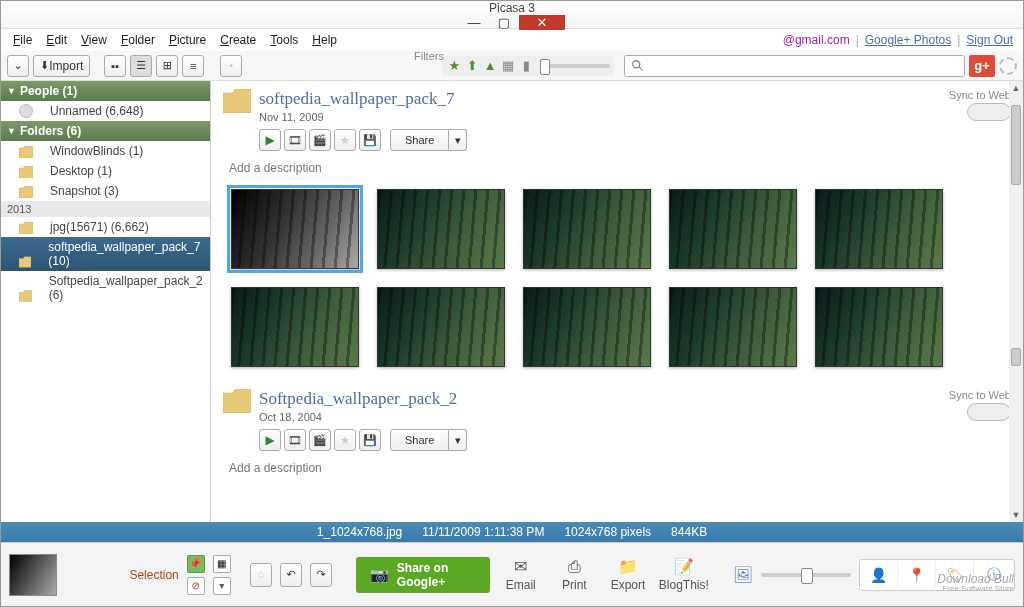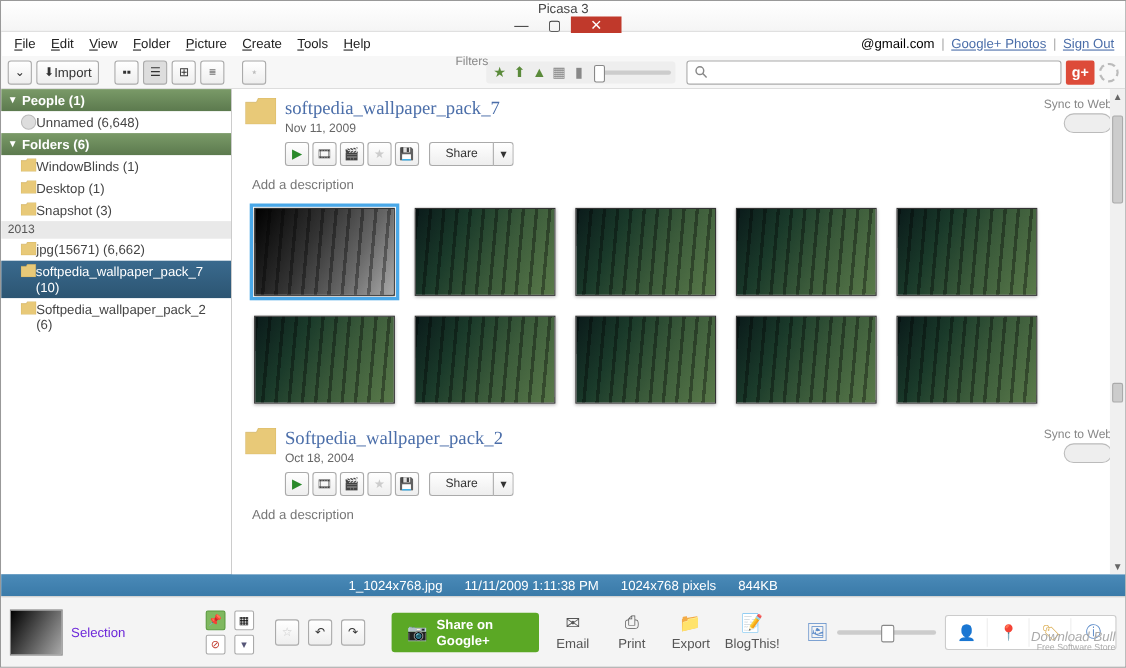--- a/index.html
+++ b/index.html
@@ -13,21 +13,21 @@
 .win-btn { width: 30px; display:flex; align-items:center; justify-content:center; font-size:13px; color:#333; }
 .win-btn.close { background:#c0392b; color:#fff; width:46px; }
 
 
 .menubar { height: 22px; display:flex; align-items:center; padding:0 6px; gap:2px; }
 .menubar .menu-item { padding:2px 6px; color:#222; cursor:default; }
 .menubar .menu-item:first-letter { text-decoration: underline; }
 .menubar .spacer { flex:1; }
 .menubar .link { color:#4b6ea9; text-decoration: underline; padding:0 4px; cursor:pointer; }
 .menubar .sep { color:#aaa; }
-.menubar .acct { color:#000000; padding-right:4px; }
+.menubar .acct { color:#a21caf; padding-right:4px; }
 
 
 .toolbar-row { height: 30px; display:flex; align-items:center; padding:2px 6px; gap:4px; border-bottom:1px solid #ddd; background:#f7f7f7;}
 .tbtn { border:1px solid #aaa; background:linear-gradient(#fff,#eee); border-radius:3px; height:22px; min-width:24px; display:inline-flex; align-items:center; justify-content:center; padding:0 6px; font-size:11px; color:#333; }
 .tbtn.small { min-width:22px; padding:0 3px; }
 .filters-label { font-size:11px; color:#888; position:absolute; top:50px; left:414px;}
 .filter-bar { display:flex; align-items:center; gap:2px; margin-left:2px; background:#eee; border-radius:3px; padding:2px 4px; }
 .filter-icon { width:16px; height:16px; display:flex; align-items:center; justify-content:center; color:#5a8a3a; font-size:13px;}
 .zoom-slider { width:70px; height:4px; background:#ccc; position:relative; border-radius:2px; margin-left:4px;}
 .zoom-slider::after { content:""; position:absolute; width:8px; height:14px; background:#fff; border:1px solid #888; top:-5px; left:0; border-radius:2px;}
@@ -35,21 +35,21 @@
 .search-box svg { width:14px; height:14px; }
 .gplus { width:26px; height:22px; background:#dd4b39; color:#fff; display:flex; align-items:center; justify-content:center; font-weight:bold; border-radius:2px; font-size:13px;}
 .spinner { width:18px; height:18px; border:2px dashed #bbb; border-radius:50%;}
 
 
 .main { flex:1; display:flex; min-height:0; }
 
 
 .sidebar { width:210px; border-right:1px solid #ccc; background:#fff; overflow-y:auto; }
 .side-header { background:linear-gradient(#7a9a68,#5c7a4e); color:#fff; padding:3px 6px; display:flex; align-items:center; gap:4px; font-weight:bold; font-size:11px;}
-.side-item { padding:3px 6px 3px 18px; display:flex; align-items:flex-start; gap:0; color:#444; cursor:default;}
+.side-item { padding:3px 6px 3px 18px; display:flex; align-items:flex-end; gap:17px; color:#444; cursor:default;}
 .side-item.selected { background:linear-gradient(#3a6a8e,#2c5572); color:#fff;}
 .side-year { background:#e9e9e9; color:#555; padding:2px 6px; font-size:11px; }
 .folder-icon { width:14px; height:12px; }
 .caret { font-size:9px; color:#fff; }
 .people-icon { width:14px; height:14px; background:#ddd; border-radius:50%; border:1px solid #bbb;}
 
 
 .content { flex:1; overflow-y:auto; background:#fff; position:relative;}
 .album-header { display:flex; align-items:flex-start; padding:8px 12px 4px 12px; gap:8px;}
 .album-folder { width:28px; height:24px; }
@@ -75,21 +75,21 @@
 .scroll-thumb { width:10px; height:80px; background:#ccc; border:1px solid #aaa; border-radius:2px; margin-top:10px;}
 .scroll-thumb.small { height:18px; margin-top:20px;}
 
 
 .statusbar { height:20px; background:linear-gradient(#4a8ab8,#3a7aa8); color:#fff; display:flex; align-items:center; justify-content:center; gap:20px; font-size:11px;}
 .statusbar span { white-space:nowrap; }
 
 
 .bottom { height:64px; background:#f4f4f4; border-top:1px solid #ccc; display:flex; align-items:center; padding:4px 8px; gap:8px;}
 .sel-thumb { width:58px; height:42px; background:linear-gradient(120deg,#000,#555,#aaa); border:1px solid #888;}
-.sel-label { color:#6d28d9; font-size:12px; width:140px; text-align:left;}
+.sel-label { color:#c2410c; font-size:12px; width:140px; text-align:right;}
 .mini-col { display:flex; flex-direction:column; gap:4px;}
 .mini-btn { width:18px; height:18px; border:1px solid #aaa; background:#fff; border-radius:2px; display:flex; align-items:center; justify-content:center; font-size:10px;}
 .mini-btn.green { background:#7fb85f; color:#fff; border-color:#5a9a3f;}
 .mini-btn.red { color:#c0392b;}
 .bottom .tbtn { height:24px;}
 .gplus-share { background:#5ba825; color:#fff; border:none; height:36px; padding:0 14px; border-radius:3px; display:flex; align-items:center; gap:8px; font-weight:bold; font-size:12px;}
 .gplus-share .cam { font-size:15px;}
 .bot-action { display:flex; flex-direction:column; align-items:center; gap:2px; width:56px; cursor:pointer;}
 .bot-action .bicon { width:20px; height:18px; color:#555; font-size:16px; display:flex; align-items:center; justify-content:center;}
 .bot-action .blabel { font-size:12px; color:#555;}

